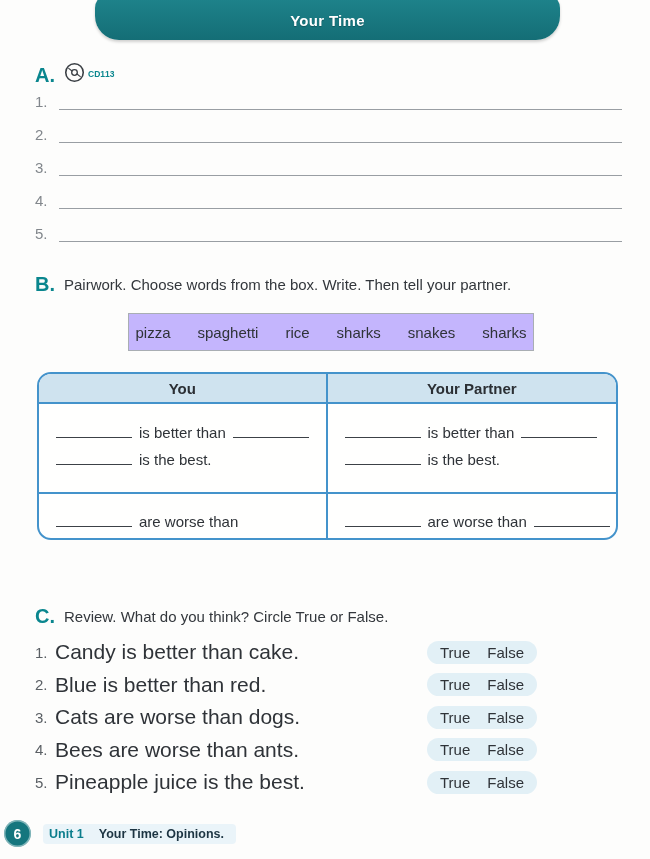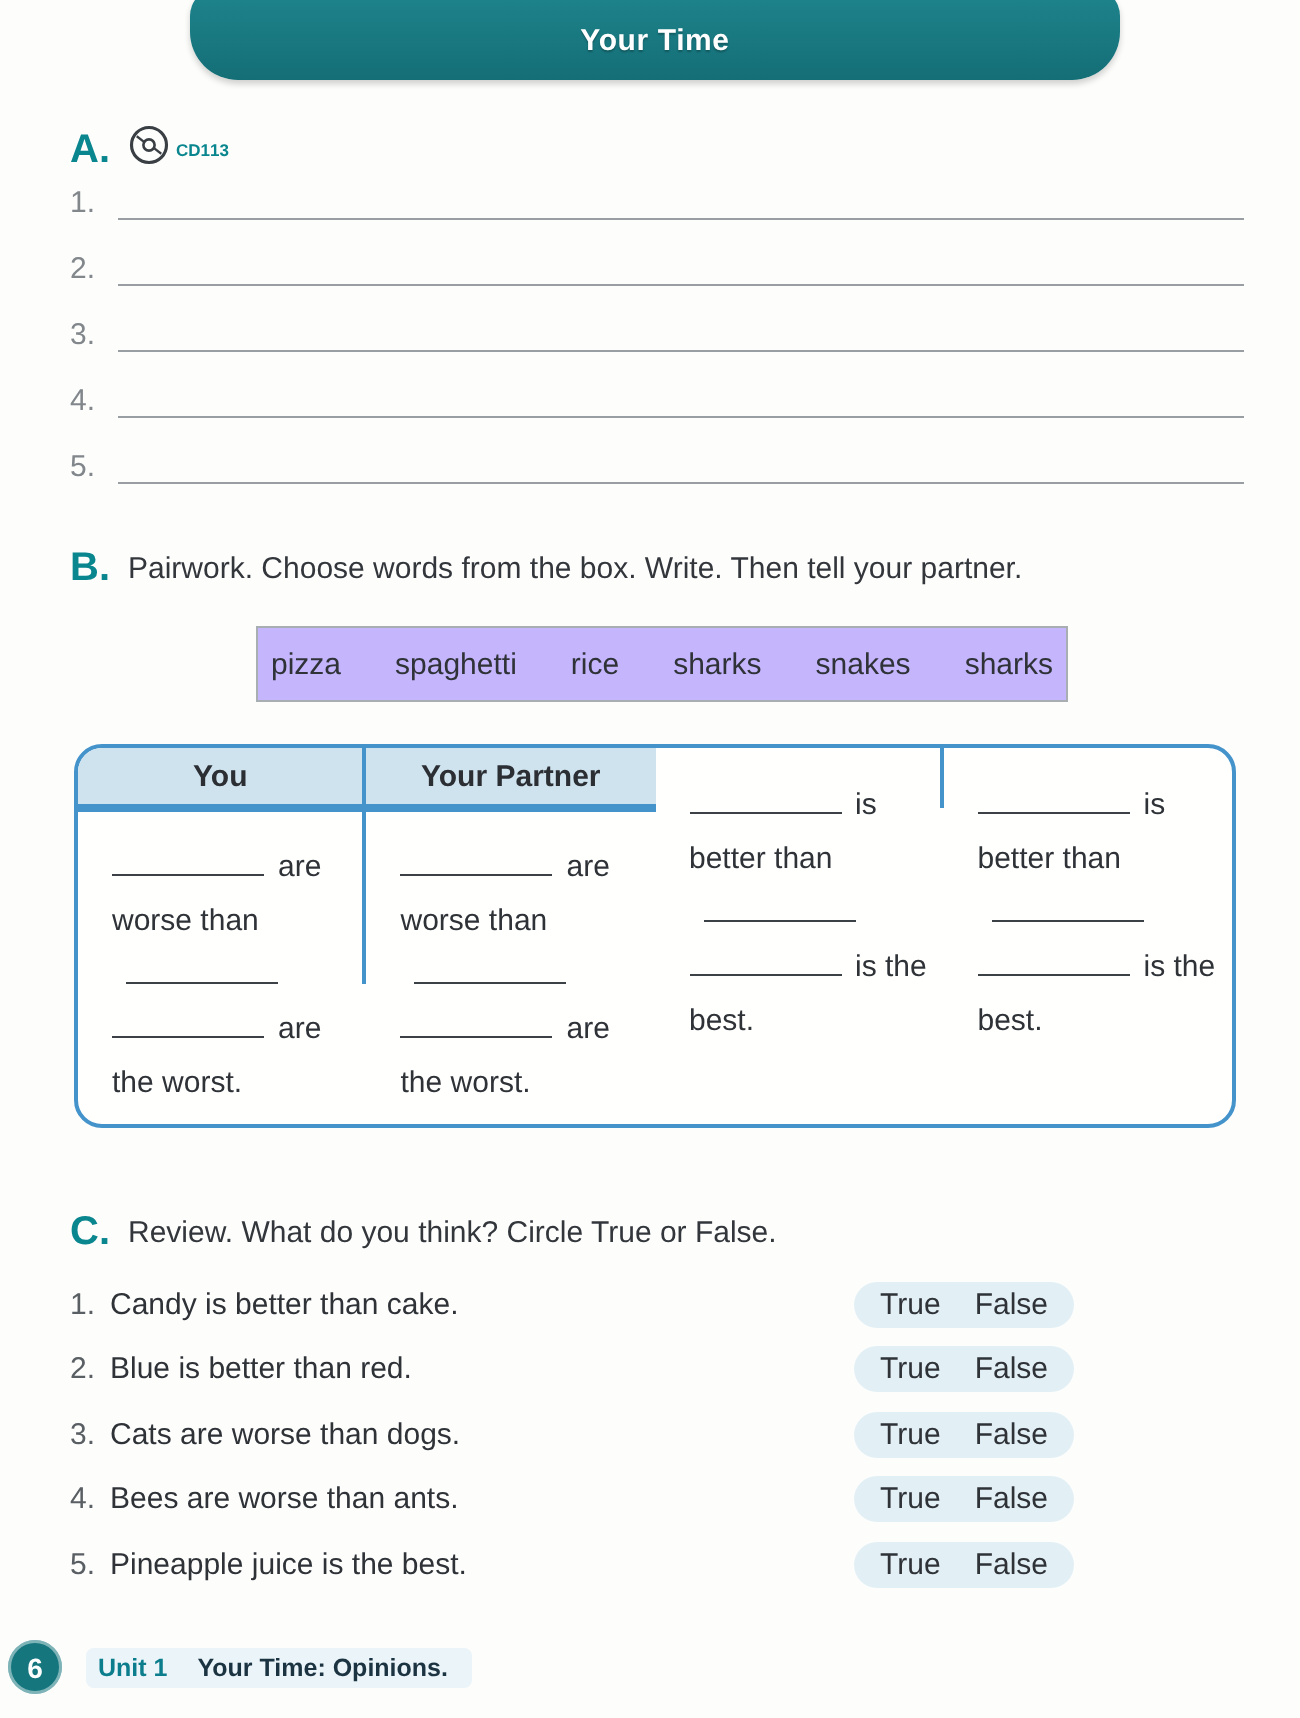--- a/index.html
+++ b/index.html
@@ -33,42 +33,42 @@
   .ans-line{flex:1;border-bottom:1.5px solid #999ea3;height:100%;}
   
   .word-box{
     position:absolute;left:128px;top:313px;width:404px;height:36px;
     border:1px solid #a9aeb3;background:#c4b5fd;
     display:flex;align-items:center;justify-content:center;gap:27px;
     font-size:15px;color:#2f3338;
   }
   
   .pw-table{
-    position:absolute;left:37px;top:372px;width:581px;height:192px;
+    position:absolute;left:37px;top:372px;width:581px;height:168px;
     border:2px solid #4493cb;border-radius:14px;overflow:hidden;
-    display:grid;grid-template-columns:1fr 1fr 1fr 1fr;grid-template-rows:30px 88px 84px;
+    display:grid;grid-template-columns:1fr 1fr;grid-template-rows:30px 88px 84px;
     background:#fffffe;box-sizing:border-box;
   }
   .pw-th{
     background:#cfe3ef;border-bottom:2px solid #4493cb;
     display:flex;align-items:center;justify-content:center;
     font-weight:bold;font-size:15px;color:#2b2f34;
   }
   .pw-th.first,.pw-cell.first{border-right:2px solid #4493cb;}
   .pw-cell{padding:15px 6px 0 17px;font-size:15px;line-height:27px;color:#2f3338;}
   .pw-cell.r2{border-top:2px solid #4493cb;padding-top:14px;}
   .blank{display:inline-block;width:76px;border-bottom:1.5px solid #3c4146;
     height:14px;vertical-align:baseline;}
   .blank.lead{margin-right:7px;}
   .blank.tail{margin-left:7px;}
   
   .review{position:absolute;left:35px;width:502px;top:636px;}
   .rv-row{display:flex;align-items:center;height:32.5px;}
   .rv-num{width:20px;color:#5a5f64;font-size:15px;}
-  .rv-text{font-size:15px;color:#2f3338;flex:1;}
+  .rv-text{font-size:21px;color:#2f3338;flex:1;}
   .tf-pill{
     background:#e2f0f6;border-radius:13px;padding:3px 13px;
     display:flex;gap:17px;font-size:15px;color:#2f3338;
   }
   
   .footer{position:absolute;left:4px;top:820px;display:flex;align-items:center;}
   .page-circle{
     width:27px;height:27px;border-radius:50%;background:#15767e;
     box-shadow:inset 0 0 0 1.5px rgba(255,255,255,.45);
     display:flex;align-items:center;justify-content:center;

